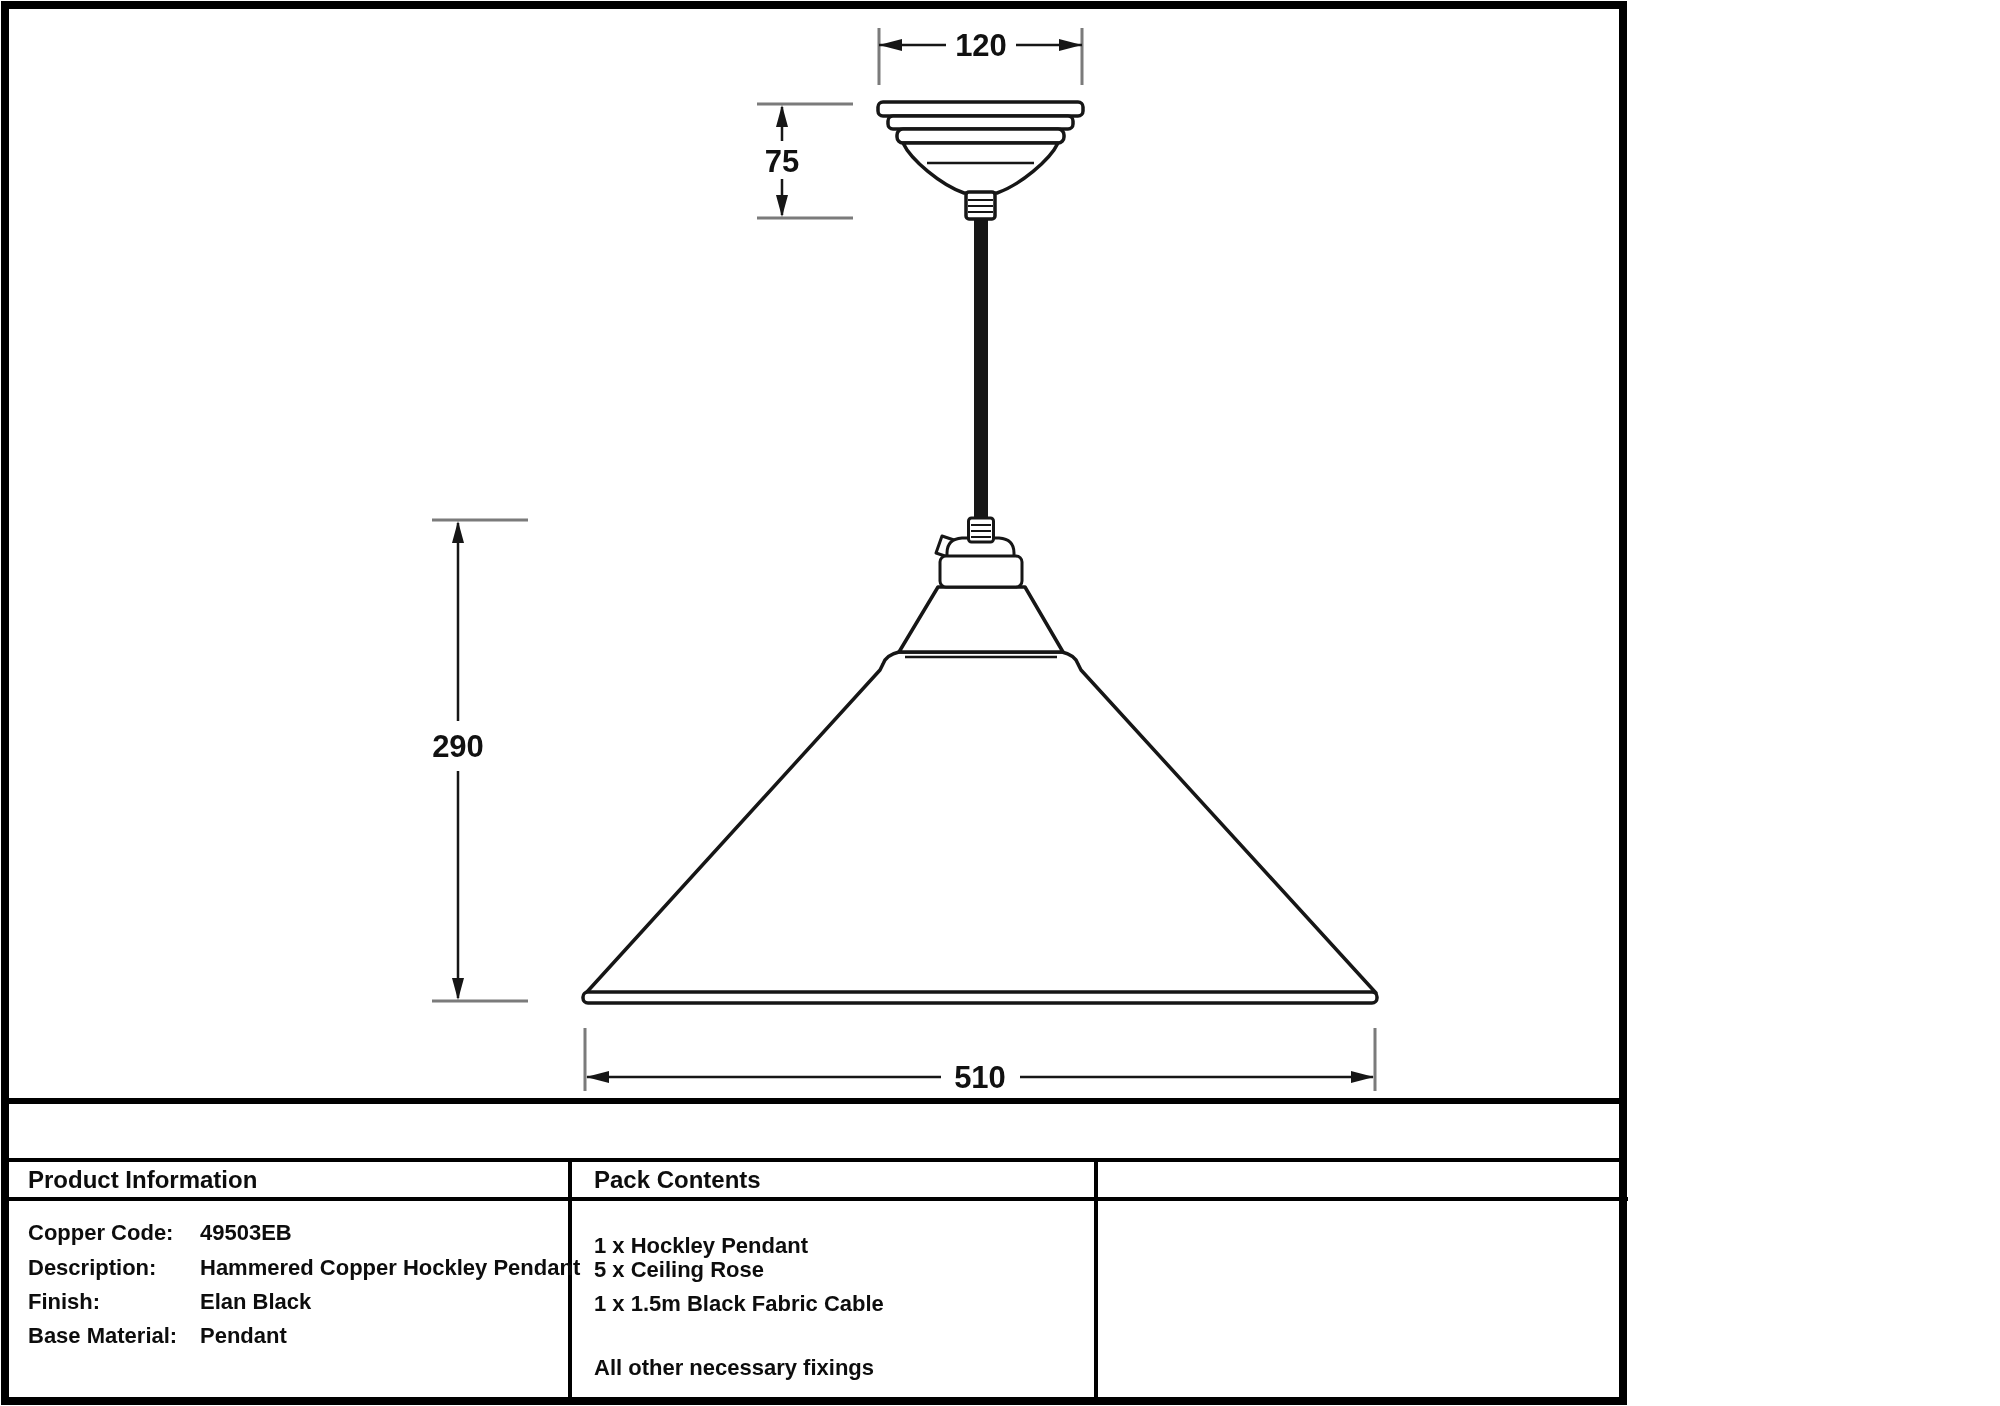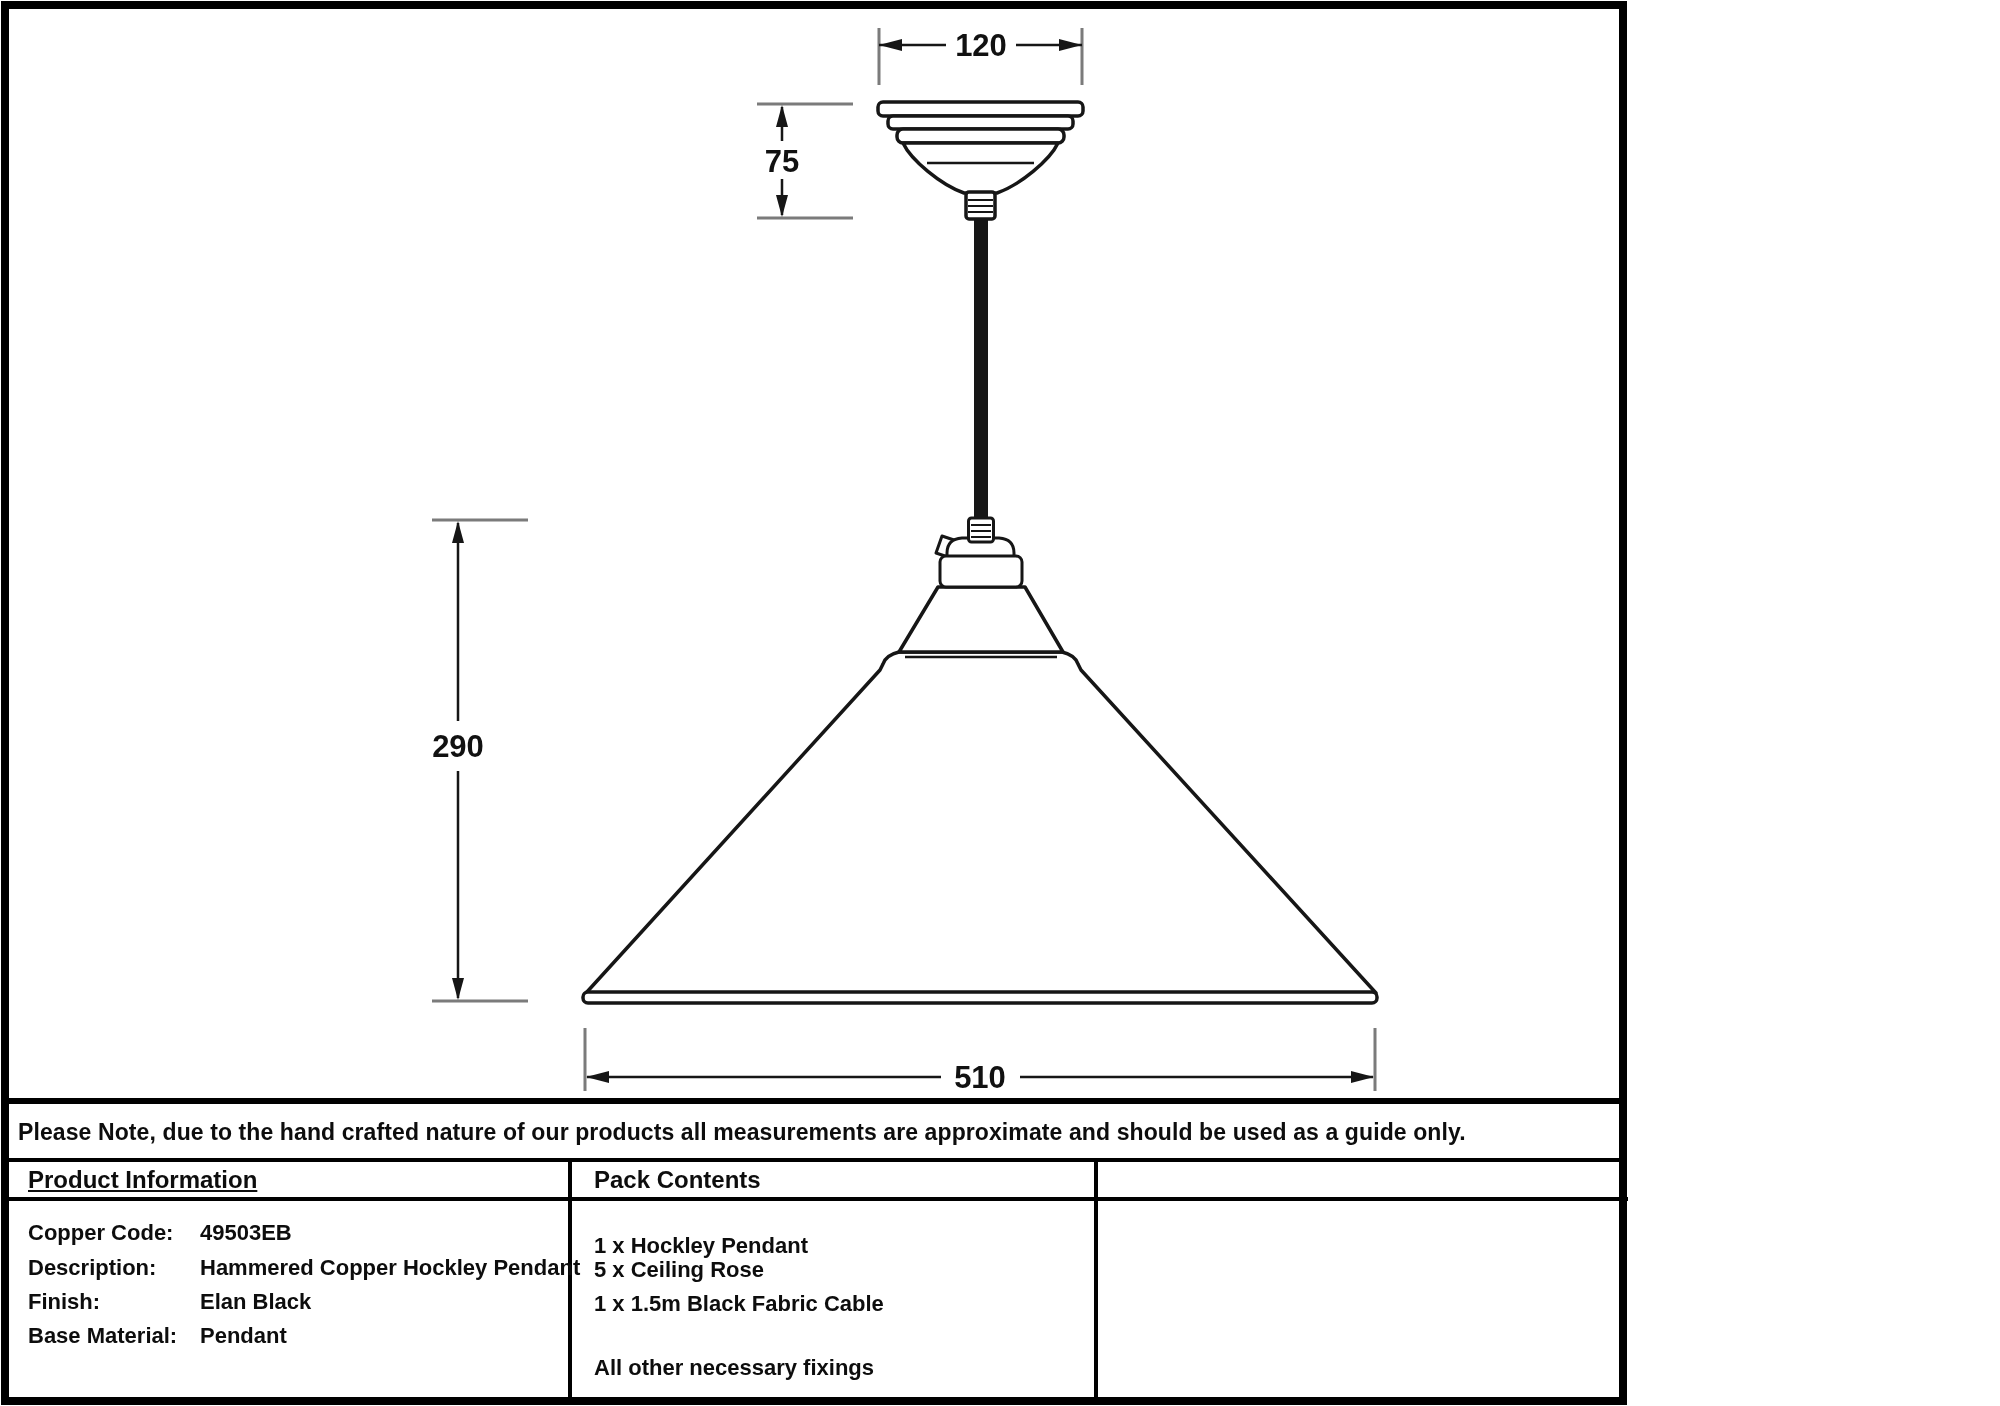--- a/index.html
+++ b/index.html
@@ -97,23 +97,22 @@
     </g>
   </svg>
 
   <div class="hline" style="left:2px;right:2px;top:1098px;height:6px;"></div>
   <div class="hline" style="left:2px;right:2px;top:1158px;height:4px;"></div>
   <div class="hline" style="left:2px;width:1656px;top:1197px;height:4px;"></div>
   <div class="vline" style="left:568px;top:1158px;bottom:2px;width:4px;"></div>
   <div class="vline" style="left:1094px;top:1158px;bottom:2px;width:4px;"></div>
   <div class="vline" style="left:1654px;top:1158px;bottom:2px;width:4px;"></div>
 
-  <div class="note-row">Please Note, due to the hand crafted nature of our products all measurements are approximate and should be used as a guide only.</div>
 
-  <div class="cell-header" style="left:28px;top:1162px;text-decoration:underline;">Product Information</div>
+  <div class="cell-header" style="left:28px;top:1162px;">Product Information</div>
   <div class="cell-header" style="left:594px;top:1162px;">Pack Contents</div>
 
   <div>
     <div class="body-label" style="left:28px;top:1218px;">Copper Code:</div>
     <div class="body-label" style="left:200px;top:1218px;">49503EB</div>
     <div class="body-label" style="left:28px;top:1253px;">Description:</div>
     <div class="body-label" style="left:200px;top:1253px;">Hammered Copper Hockley Pendant</div>
     <div class="body-label" style="left:28px;top:1287px;">Finish:</div>
     <div class="body-label" style="left:200px;top:1287px;text-align:center;">Elan Black</div>
     <div class="body-label" style="left:28px;top:1321px;">Base Material:</div>

